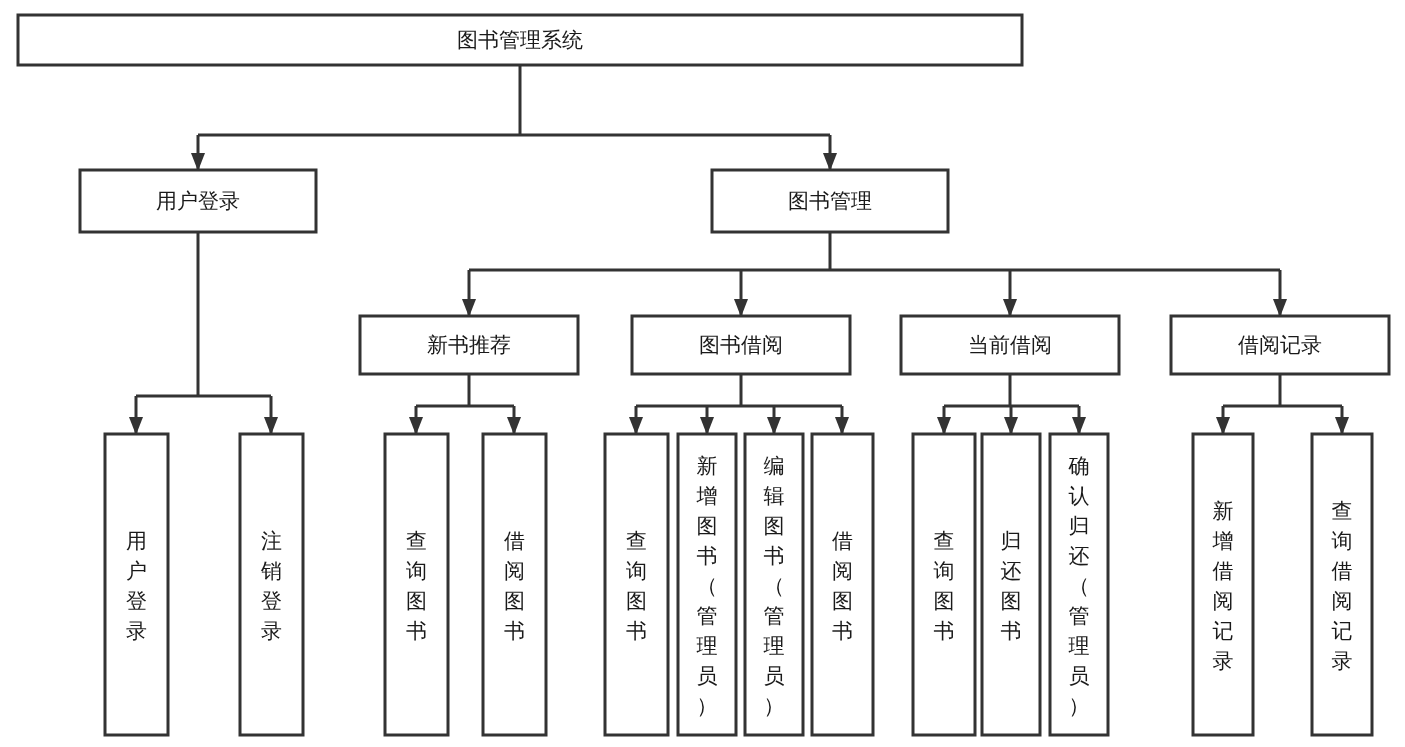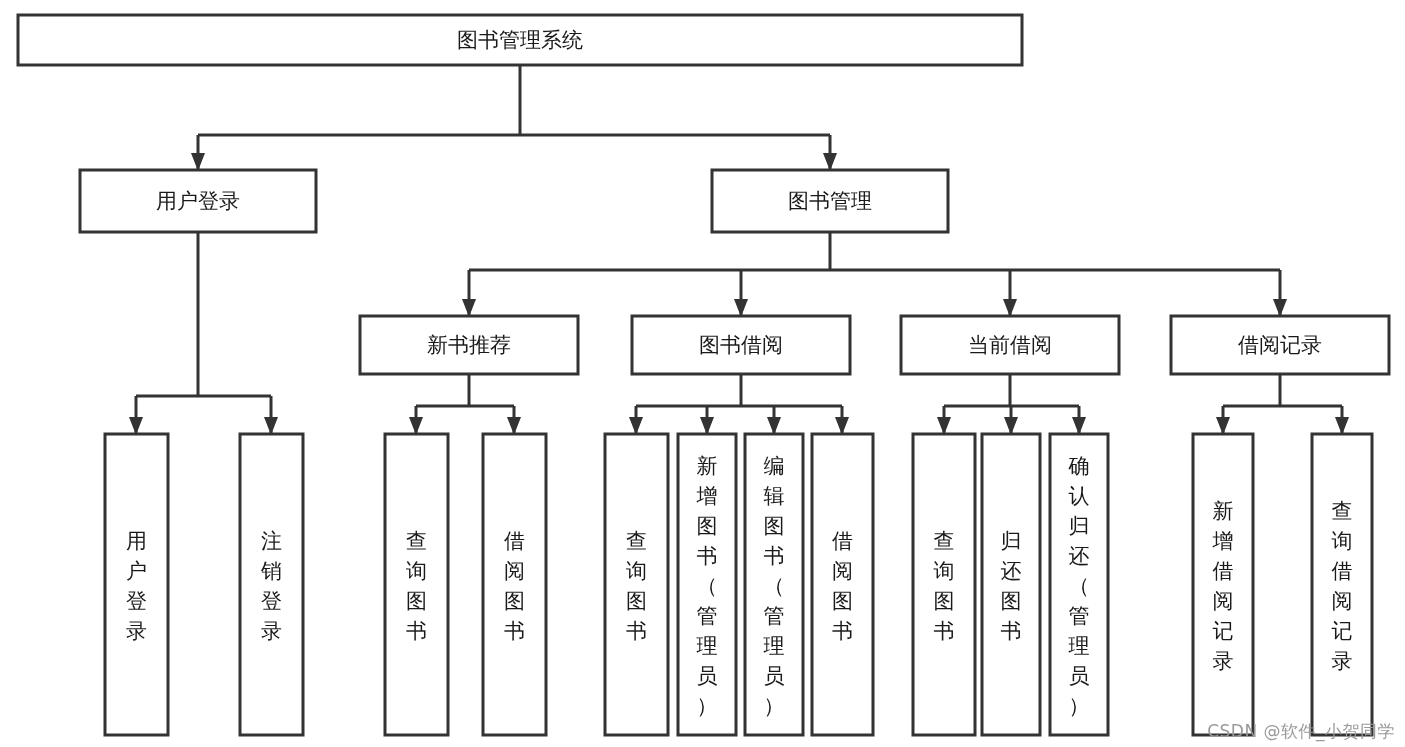--- a/index.html
+++ b/index.html
@@ -215,14 +215,13 @@
         <g>
           <rect x="1193" y="434" width="60" height="301" class="node-box"></rect>
           <text x="1223" class="node-label-vertical"><tspan x="1223" y="517.9">新</tspan><tspan x="1223" y="547.9">增</tspan><tspan x="1223" y="577.9">借</tspan><tspan x="1223" y="607.9">阅</tspan><tspan x="1223" y="637.9">记</tspan><tspan x="1223" y="667.9">录</tspan></text>
         </g>
         <g>
           <rect x="1312" y="434" width="60" height="301" class="node-box"></rect>
           <text x="1342" class="node-label-vertical"><tspan x="1342" y="517.9">查</tspan><tspan x="1342" y="547.9">询</tspan><tspan x="1342" y="577.9">借</tspan><tspan x="1342" y="607.9">阅</tspan><tspan x="1342" y="637.9">记</tspan><tspan x="1342" y="667.9">录</tspan></text>
         </g>
       </g>
   </svg>
-  <div class="watermark">CSDN @软件_小贺同学</div>
 </div>
 
 </body></html>

